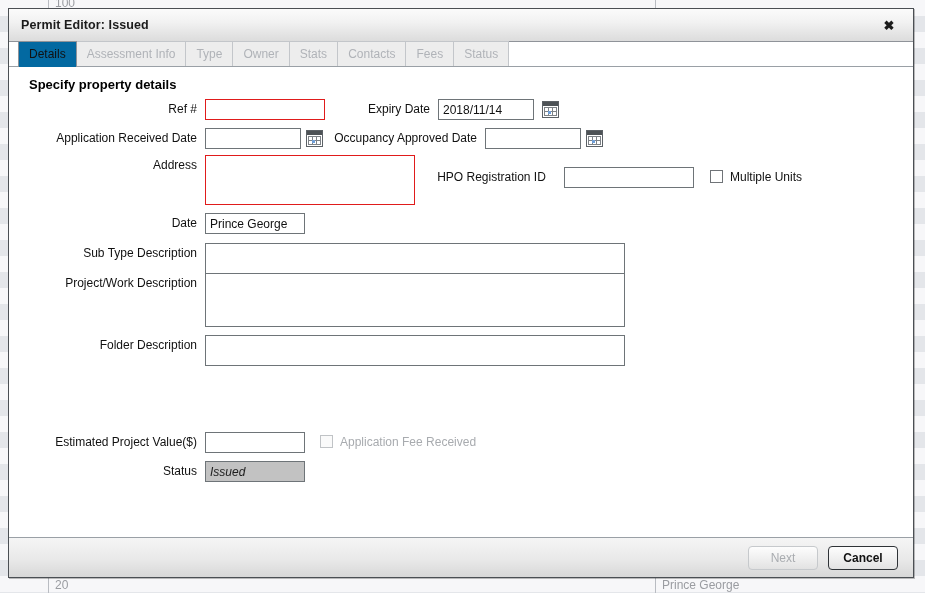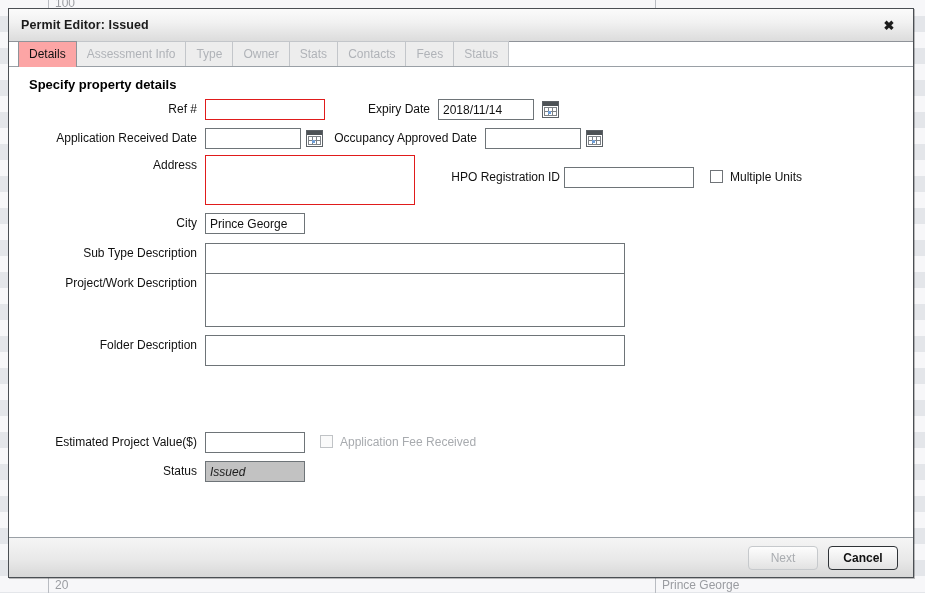--- a/index.html
+++ b/index.html
@@ -118,21 +118,21 @@
     border-right: 1px solid #c3c6ca;
     border-top: 1px solid #c3c6ca;
     background: #ededed;
     color: #b0b3b8;
     cursor: default;
     white-space: nowrap;
     position: relative;
     margin-right: -1px;
   }
   .tab.active {
-    background: #fca5a5;
+    background: #0369a1;
     color: #111111;
     border-left: 1px solid #8f9399;
     border-right: 1px solid #8f9399;
     border-top: 1px solid #8f9399;
     z-index: 3;
     margin-bottom: -1px;
     height: 26px;
     line-height: 24px;
   }
 
@@ -344,28 +344,28 @@
       <span class="calbtn" style="margin-left:5px;">
         <span class="cal-head"></span>
           <span class="cal-grid"></span>
           <span class="cal-hl"></span>
       </span>
     </div>
 
     <div class="row" style="top:88px;">
       <div class="lbl" style="width:188px;">Address</div>
       <textarea class="fld req" style="width: 210px; height: 50px; margin-left: 8px;"></textarea>
-      <div class="lbl" style="width:137px; margin-left:8px; line-height:20px; padding-top:12px;">HPO Registration ID</div>
+      <div class="lbl" style="width:137px; margin-left:8px; line-height:20px; padding-top:12px;text-align:center;">HPO Registration ID</div>
       <input class="fld" style="width: 130px; margin-left: 4px; margin-top: 12px;" value="">
       <span class="chk" style="margin-left:16px; margin-top:15px;"></span>
       <span class="chk-label" style="padding-top:12px;">Multiple Units</span>
     </div>
 
     <div class="row" style="top:146px;">
-      <div class="lbl" style="width:188px;">City</div>
+      <div class="lbl" style="width:188px;">Date</div>
       <input class="fld" style="width: 100px; margin-left: 8px;" value="Prince George">
     </div>
 
     <div class="row" style="top:176px;">
       <div class="lbl" style="width:188px;">Sub Type Description</div>
       <textarea class="fld" style="width: 420px; height: 31px; margin-left: 8px;"></textarea>
     </div>
 
     <div class="row" style="top:206px;">
       <div class="lbl" style="width:188px;">Project/Work Description</div>

